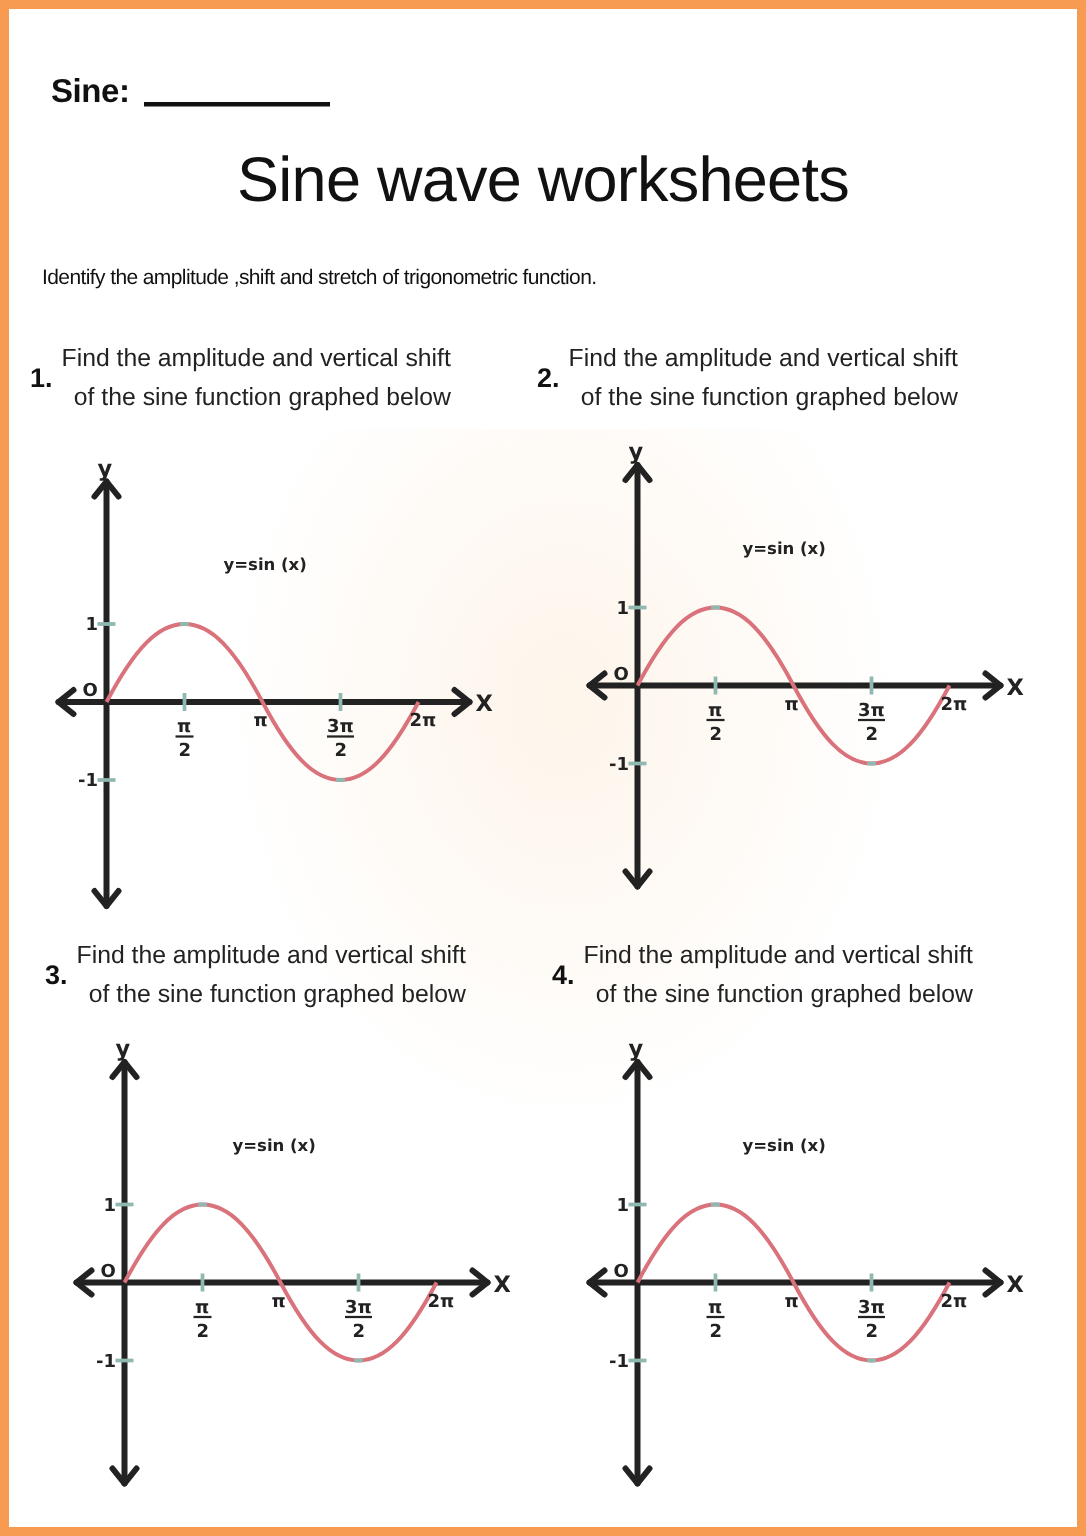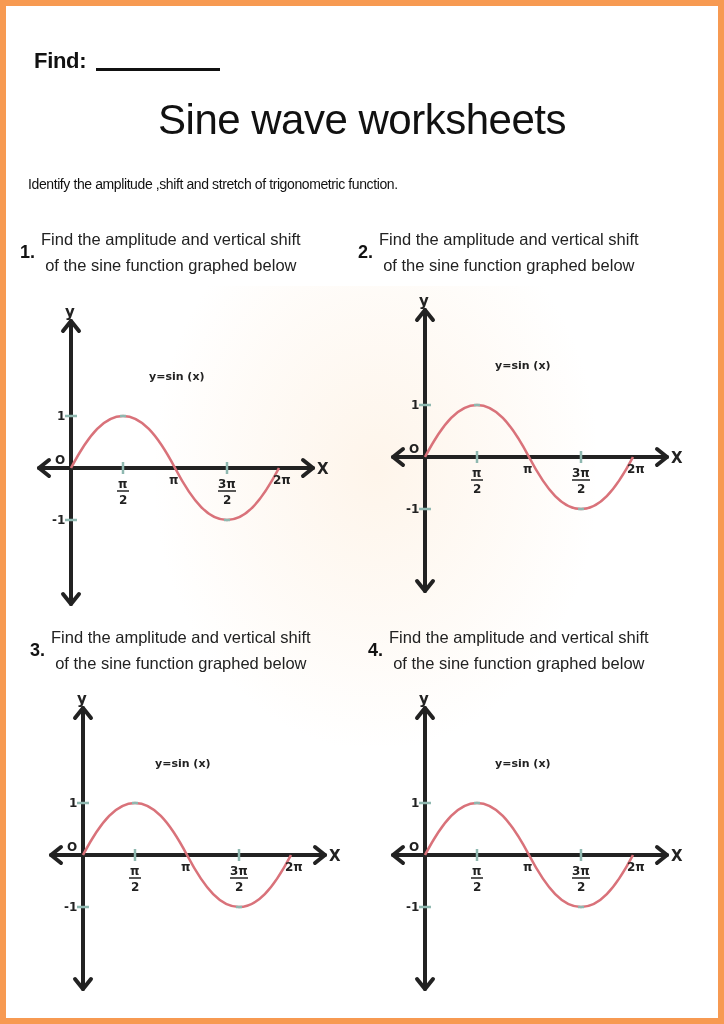--- a/index.html
+++ b/index.html
@@ -58,21 +58,21 @@
     display: flex; align-items: center;
   }
   .q-num {
     font-size: 18px; font-weight: bold;
     margin-right: 6px;
   }
   .q-text {
     font-size: 16.5px;
     line-height: 26px;
     color: #222;
-    text-align: center;
+    text-align: right;
     white-space: nowrap;
   }
   .q-text span { display: block; }
   .graph {
     position: absolute;
   }
   .graph svg { display: block; overflow: visible; }
   .axis-label {
     font-family: "DejaVu Sans", sans-serif;
     font-size: 15px; font-weight: bold; fill: #222;
@@ -86,21 +86,21 @@
     font-size: 11px; font-weight: bold; fill: #222;
   }
 </style>
 </head>
 <body>
 
 <div class="page">
   <div class="watermark"></div>
 
   <div class="name-row">
-    <span class="name-label">Find:</span>
+    <span class="name-label">Sine:</span>
     <span class="name-line"></span>
   </div>
 
   <div class="title">Sine wave worksheets</div>
   <div class="subtitle">Identify the amplitude ,shift and stretch of trigonometric function.</div>
 
   <div class="question" style="left:14px; top:220px;">
     <span class="q-num">1.</span>
     <div class="q-text">
       <span>Find the amplitude and vertical shift</span>

